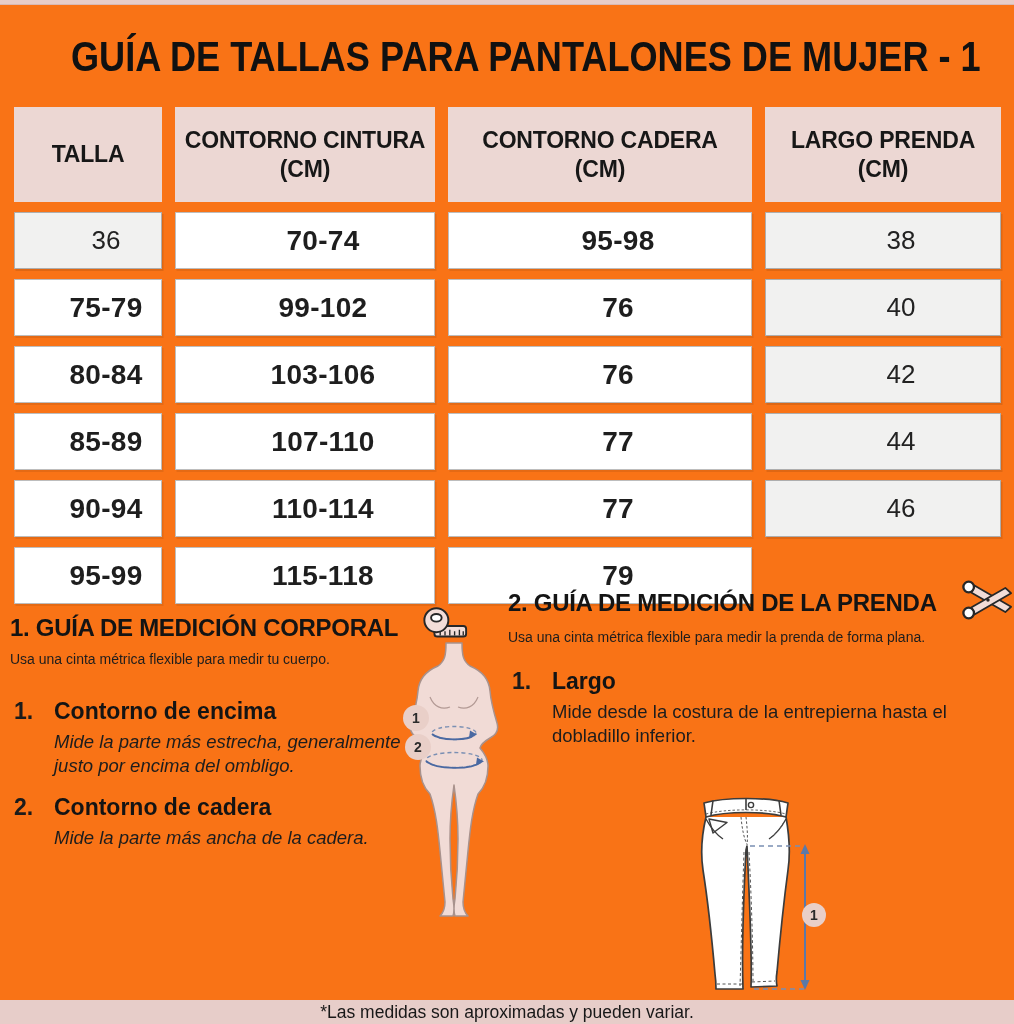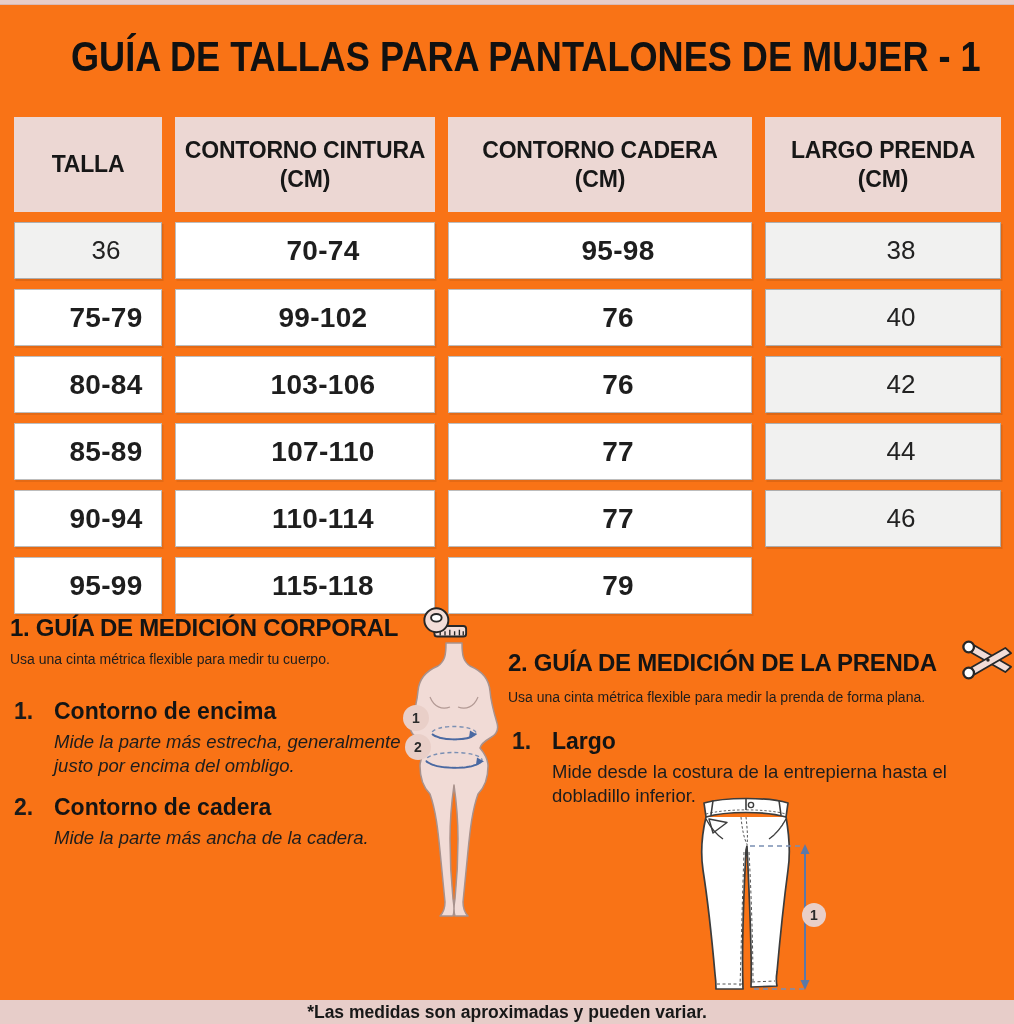--- a/index.html
+++ b/index.html
@@ -8,37 +8,37 @@
   .page { position:relative; width:1014px; height:1024px; background:#f97316; overflow:hidden; }
 
   .strip { position:absolute; left:0; width:1014px; background:#e7cdc9; }
   .strip.top { top:0; height:5px; border-bottom:1px solid #d9b9b4; }
 
   .title { position:absolute; top:33px; left:0; right:0; text-align:center;
            font-size:42px; font-weight:800; letter-spacing:0px; white-space:nowrap;
            transform:scaleX(0.86); color:#111; }
 
   
-  .size-table { position:absolute; left:14px; top:117px; width:899px;
+  .size-table { position:absolute; left:14px; top:107px; width:899px;
                 display:grid; grid-template-columns:148px 260px 304px 236px;
                 grid-template-rows:95px 57px 57px 57px 57px 57px 57px;
                 column-gap:13px; row-gap:10px; }
   .th { background:#ecd7d3; display:flex; flex-direction:column; align-items:center; justify-content:center;
         font-weight:700; font-size:23px; line-height:1.22; text-align:center; color:#171717;
         transform:none; letter-spacing:-0.2px; }
   .td { display:flex; align-items:center; justify-content:center;padding-left:36px; }
   .td-size { background:#f1f1f0; border:1.5px solid #aeaeae; box-shadow:1.5px 2px 0 rgba(0,0,0,0.10);
              font-size:26px; font-weight:400; color:#222; }
   .td-val  { background:#ffffff; border:1.5px solid #bdbdbd; box-shadow:1.5px 2px 0 rgba(0,0,0,0.08);
              font-size:28px; font-weight:700; letter-spacing:0.3px; color:#1e1e1e; }
 
   
   .section { position:absolute; z-index:2; }
   .section.left  { left:10px;  top:606px; width:494px; }
-  .section.right { left:508px; top:638px; width:502px; }
+  .section.right { left:508px; top:578px; width:502px; }
   .section-heading { font-size:24px; font-weight:800; letter-spacing:-0.3px; color:#141414;
                      display:flex; align-items:center; gap:23px; white-space:nowrap; }
   .section-heading .hicon { flex:0 0 auto; }
   .section-intro { font-size:14px; line-height:1.3; color:#1d1d1d; }
   .section.left  .section-intro { max-width:470px; }
   .section.right .section-intro { max-width:478px; }
 
   ol.guide-list { list-style:none; }
   .section.left  ol.guide-list { margin-top:30px; }
   .section.right ol.guide-list { margin-top:22px; }
@@ -46,21 +46,21 @@
   .guide-item .num { flex:0 0 44px; font-size:23px; font-weight:700; padding-left:4px; }
   .item-title { font-size:23px; font-weight:700; color:#141414; }
   .item-desc  { margin-top:5px; font-size:18.5px; line-height:1.3; color:#1d1d1d; }
   .section.left  .item-desc { max-width:382px;font-style:italic; }
   .section.right .item-desc { max-width:448px; }
 
   .body-figure  { position:absolute; left:392px; top:641px; z-index:1; }
   .pants-figure { position:absolute; left:600px; top:788px; z-index:1; }
 
   .strip.footer { top:1000px; height:24px; display:flex; align-items:center; justify-content:center; }
-  .footer-note { font-size:17.5px; font-weight:700; color:#181818; }
+  .footer-note { font-size:17.5px; font-weight:400; color:#181818; }
 
   svg text.marker-num { font-family:"Liberation Sans", sans-serif; font-size:14px; font-weight:700; fill:#2b2b2b; }
 </style>
 </head>
 <body>
 
 <div class="page">
 
   <div class="strip top"></div>
 

